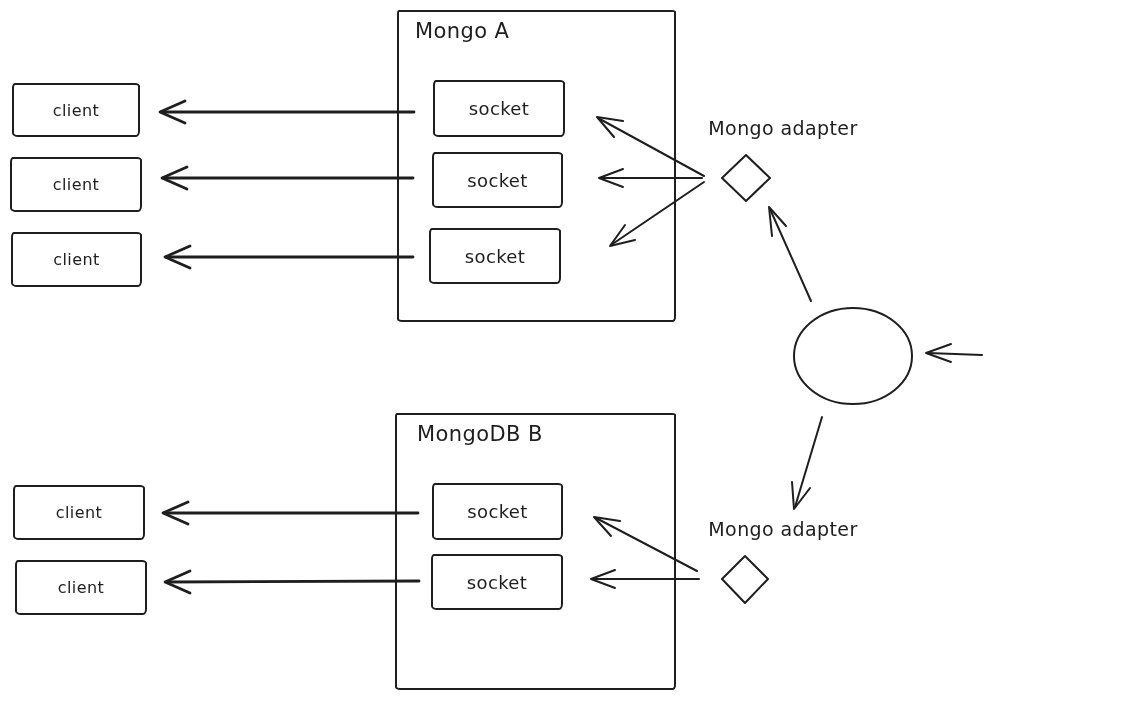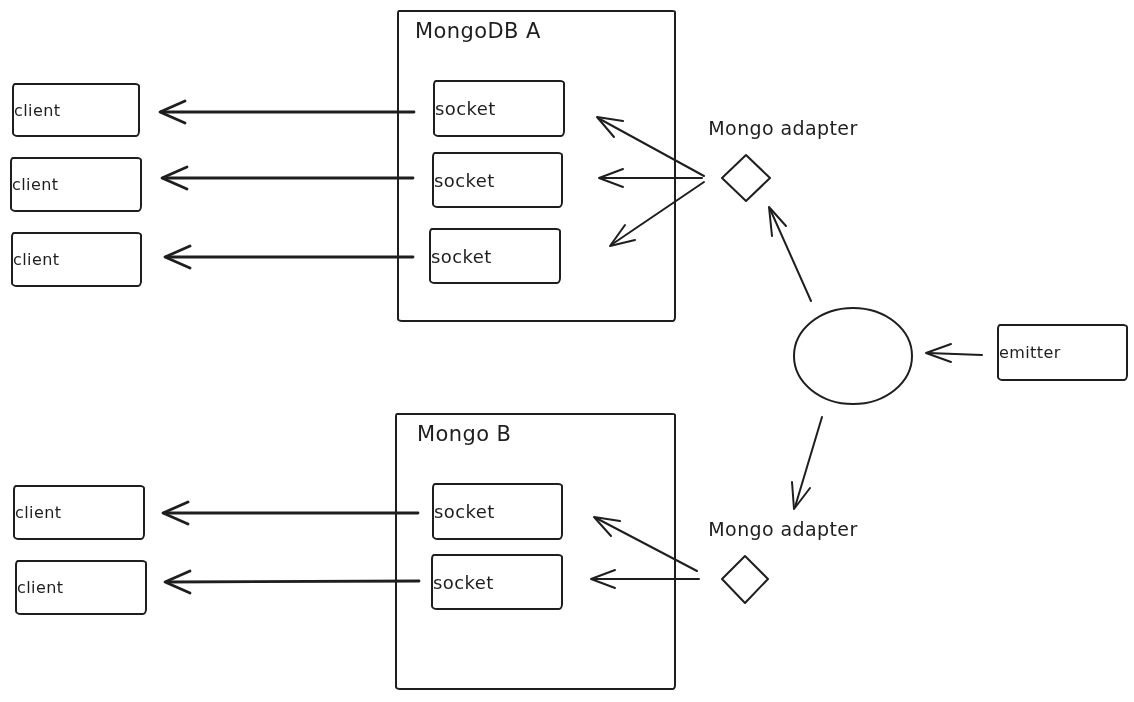--- a/index.html
+++ b/index.html
@@ -13,21 +13,21 @@
     background:var(--bg);
     font-family:"DejaVu Sans","Liberation Sans",sans-serif;
     color:var(--stroke);
     overflow:hidden;
     letter-spacing:.4px;
   }
   .box{
     position:absolute;
     border:2px solid var(--stroke);
     background:var(--bg);
-    display:flex;align-items:center;justify-content:flex-start;
+    display:flex;align-items:center;justify-content:center;
     box-sizing:border-box;
     border-radius:3px 5px 4px 6px / 5px 3px 6px 4px;
   }
   .server{
     background:transparent;
     border-radius:2px 4px 3px 5px / 4px 2px 5px 3px;
   }
   .server-title{
     position:absolute;
     font-size:21px;
@@ -57,21 +57,21 @@
   svg .ln{stroke:var(--stroke);stroke-width:2;fill:none;stroke-linecap:round;stroke-linejoin:round;}
   svg .bold{stroke-width:2.8;}
   svg .shape{stroke:var(--stroke);stroke-width:2;fill:var(--bg);stroke-linejoin:round;}
 </style>
 </head>
 <body>
 
 <div class="stage">
 
   <div class="box server" style="left:397px;top:10px;width:279px;height:312px;"></div>
-  <div class="server-title lbl" style="left:415px;top:19px;">MongoDB A</div>
+  <div class="server-title lbl" style="left:415px;top:19px;">Mongo A</div>
 
   <div class="box" style="left:433px;top:80px;width:132px;height:57px;">
     <span class="lbl socket-lbl">socket</span>
   </div>
   <div class="box" style="left:432px;top:152px;width:131px;height:56px;">
     <span class="lbl socket-lbl">socket</span>
   </div>
   <div class="box" style="left:429px;top:228px;width:132px;height:56px;">
     <span class="lbl socket-lbl">socket</span>
   </div>
@@ -80,39 +80,36 @@
     <span class="lbl client-lbl">client</span>
   </div>
   <div class="box" style="left:10px;top:157px;width:132px;height:55px;">
     <span class="lbl client-lbl">client</span>
   </div>
   <div class="box" style="left:11px;top:232px;width:131px;height:55px;">
     <span class="lbl client-lbl">client</span>
   </div>
 
   <div class="box server" style="left:395px;top:413px;width:281px;height:277px;"></div>
-  <div class="server-title lbl" style="left:417px;top:422px;">Mongo B</div>
+  <div class="server-title lbl" style="left:417px;top:422px;">MongoDB B</div>
 
   <div class="box" style="left:432px;top:483px;width:131px;height:57px;">
     <span class="lbl socket-lbl">socket</span>
   </div>
   <div class="box" style="left:431px;top:554px;width:132px;height:56px;">
     <span class="lbl socket-lbl">socket</span>
   </div>
 
   <div class="box" style="left:13px;top:485px;width:132px;height:55px;">
     <span class="lbl client-lbl">client</span>
   </div>
   <div class="box" style="left:15px;top:560px;width:132px;height:55px;">
     <span class="lbl client-lbl">client</span>
   </div>
 
-  <div class="box" style="left:997px;top:324px;width:131px;height:57px;">
-    <span class="lbl emitter-lbl">emitter</span>
-  </div>
 
   <div class="adapter-lbl" style="left:684px;top:117px;">Mongo adapter</div>
   <div class="adapter-lbl" style="left:684px;top:518px;">Mongo adapter</div>
   <div class="mongodb-lbl">MongoDB</div>
 
   <svg class="wires" width="1134" height="702" viewBox="0 0 1134 702">
 
     <ellipse class="shape" cx="853" cy="356" rx="59" ry="48"></ellipse>
 
     <path class="shape" d="M 722 178 L 746 155 L 770 178 L 746 201 Z"></path>

